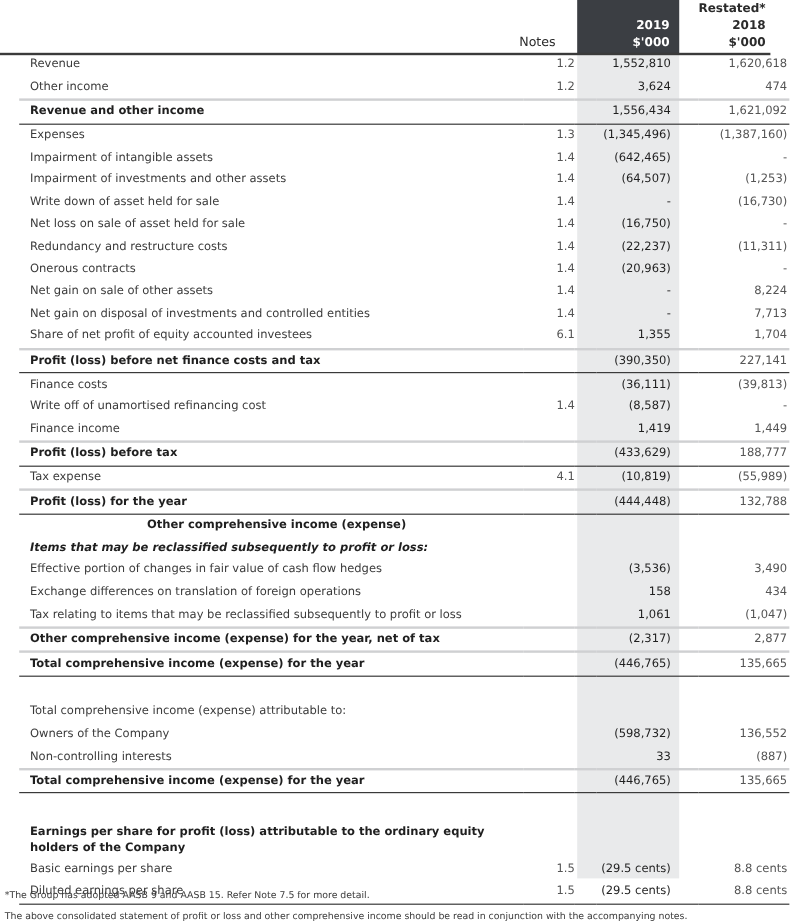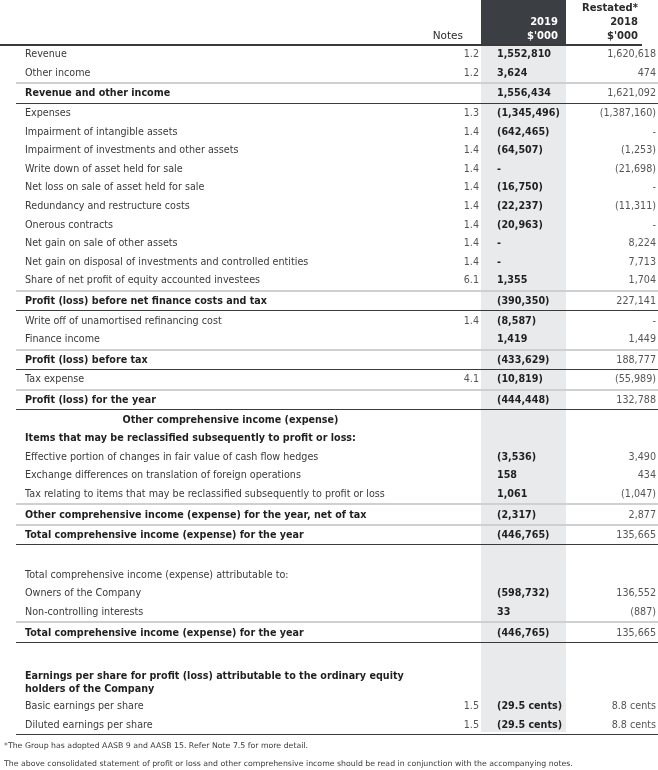--- a/index.html
+++ b/index.html
@@ -11,24 +11,24 @@
   .hdr-notes { left: 400px; width: 63px; font-weight: normal; font-size: 10.5px; top: 28px; color:#2b2b2b; }
   .hdr-2019 { left: 480px; width: 78px; color: #ffffff; top: 15px; }
   .hdr-2018 { left: 575px; width: 63px; top: 1px; color:#2b2b2b; }
   .hdr div { white-space: nowrap; }
   .topline { position: absolute; left: 0; top: 44px; width: 642px; height: 1.5px; background: #3a3a3a; }
   table { position: absolute; left: 16px; top: 45px; width: 642px; border-collapse: collapse; table-layout: fixed; }
   td { height: 18.6px; padding: 0; font-size: 9.6px; line-height: 18px; white-space: nowrap; vertical-align: middle; }
   td.lbl { padding-left: 9px; width: 420px; color: #3a3a3a; }
   td.nt { width: 42px; text-align: right; padding-right: 0; color:#555; }
   td.gap { width: 18px; }
-  td.v19 { width: 78px; font-weight: bold; padding-right: 23px; color:#1f1f1f; }
+  td.v19 { width: 78px; text-align: right; font-weight: normal; padding-right: 23px; color:#1f1f1f; }
   td.v18 { text-align: right; color: #555; padding-right: 2px; }
   tr.bold td.lbl { font-weight: bold; color: #1f1f1f; }
-  tr.italic td.lbl { font-weight: bold; color:#1f1f1f; }
+  tr.italic td.lbl { font-weight: bold; font-style: italic; color:#1f1f1f; }
   tr.boldplain td.lbl { font-weight: bold; color:#1f1f1f;text-align:center; }
   tr.top-light td { border-top: 2px solid #cfd0d2; }
   tr.bot-dark td { border-bottom: 1.5px solid #3a3a3a; }
   tr.spacer td { height: 20px; }
   tr.eps-head td.lbl { line-height: 13px; padding-top: 4px; white-space: normal; font-weight: bold; color:#1f1f1f; }
   .footnotes { position: absolute; left: 4px; top: 737px; font-size: 7.8px; color: #3a3a3a; line-height: 18px; }
   .footnotes div { white-space: nowrap; }
 </style>
 </head>
 <body>
@@ -100,21 +100,21 @@
       <td class="nt">1.4</td>
       <td class="gap"></td>
       <td class="v19">(64,507)</td>
       <td class="v18">(1,253)</td>
     </tr>
     <tr>
       <td class="lbl">Write down of asset held for sale</td>
       <td class="nt">1.4</td>
       <td class="gap"></td>
       <td class="v19">-</td>
-      <td class="v18">(21,698)</td>
+      <td class="v18">(16,730)</td>
     </tr>
     <tr>
       <td class="lbl">Net loss on sale of asset held for sale</td>
       <td class="nt">1.4</td>
       <td class="gap"></td>
       <td class="v19">(16,750)</td>
       <td class="v18">-</td>
     </tr>
     <tr>
       <td class="lbl">Redundancy and restructure costs</td>
@@ -150,20 +150,27 @@
       <td class="gap"></td>
       <td class="v19">1,355</td>
       <td class="v18">1,704</td>
     </tr>
     <tr class="bold top-light bot-dark">
       <td class="lbl">Profit (loss) before net finance costs and tax</td>
       <td class="nt"></td>
       <td class="gap"></td>
       <td class="v19">(390,350)</td>
       <td class="v18">227,141</td>
+    </tr>
+    <tr>
+      <td class="lbl">Finance costs</td>
+      <td class="nt"></td>
+      <td class="gap"></td>
+      <td class="v19">(36,111)</td>
+      <td class="v18">(39,813)</td>
     </tr>
     <tr>
       <td class="lbl">Write off of unamortised refinancing cost</td>
       <td class="nt">1.4</td>
       <td class="gap"></td>
       <td class="v19">(8,587)</td>
       <td class="v18">-</td>
     </tr>
     <tr>
       <td class="lbl">Finance income</td>

